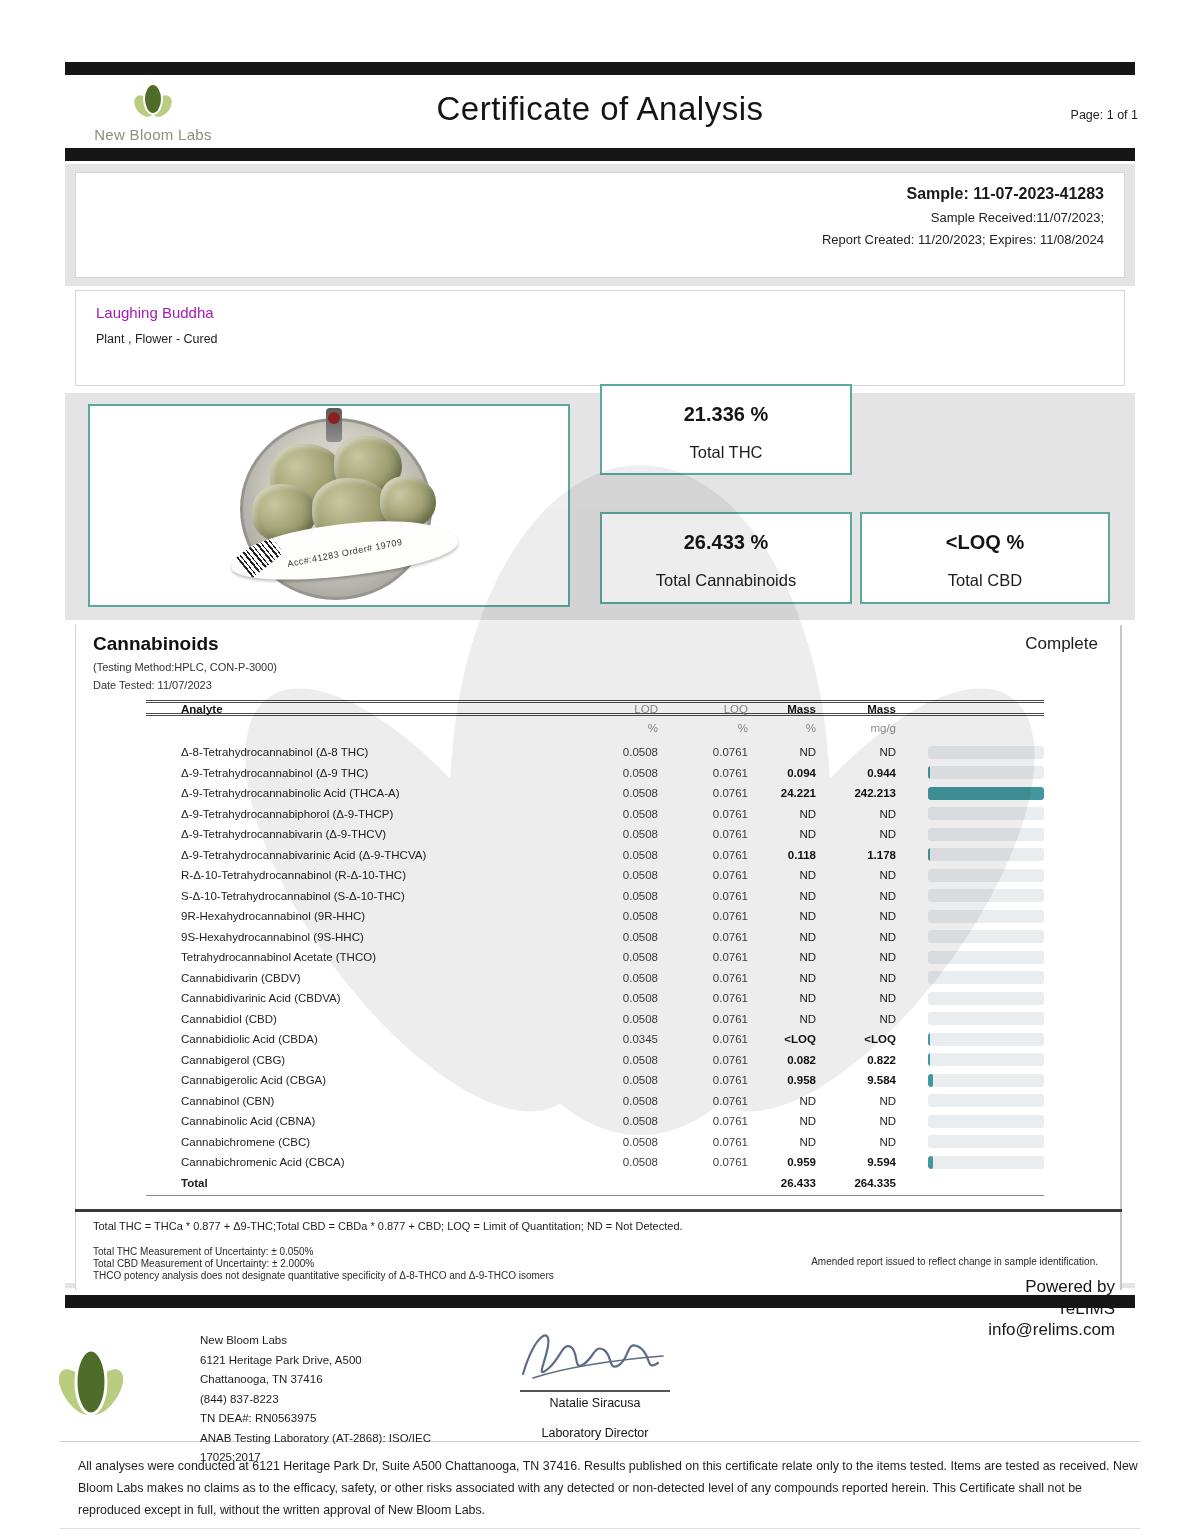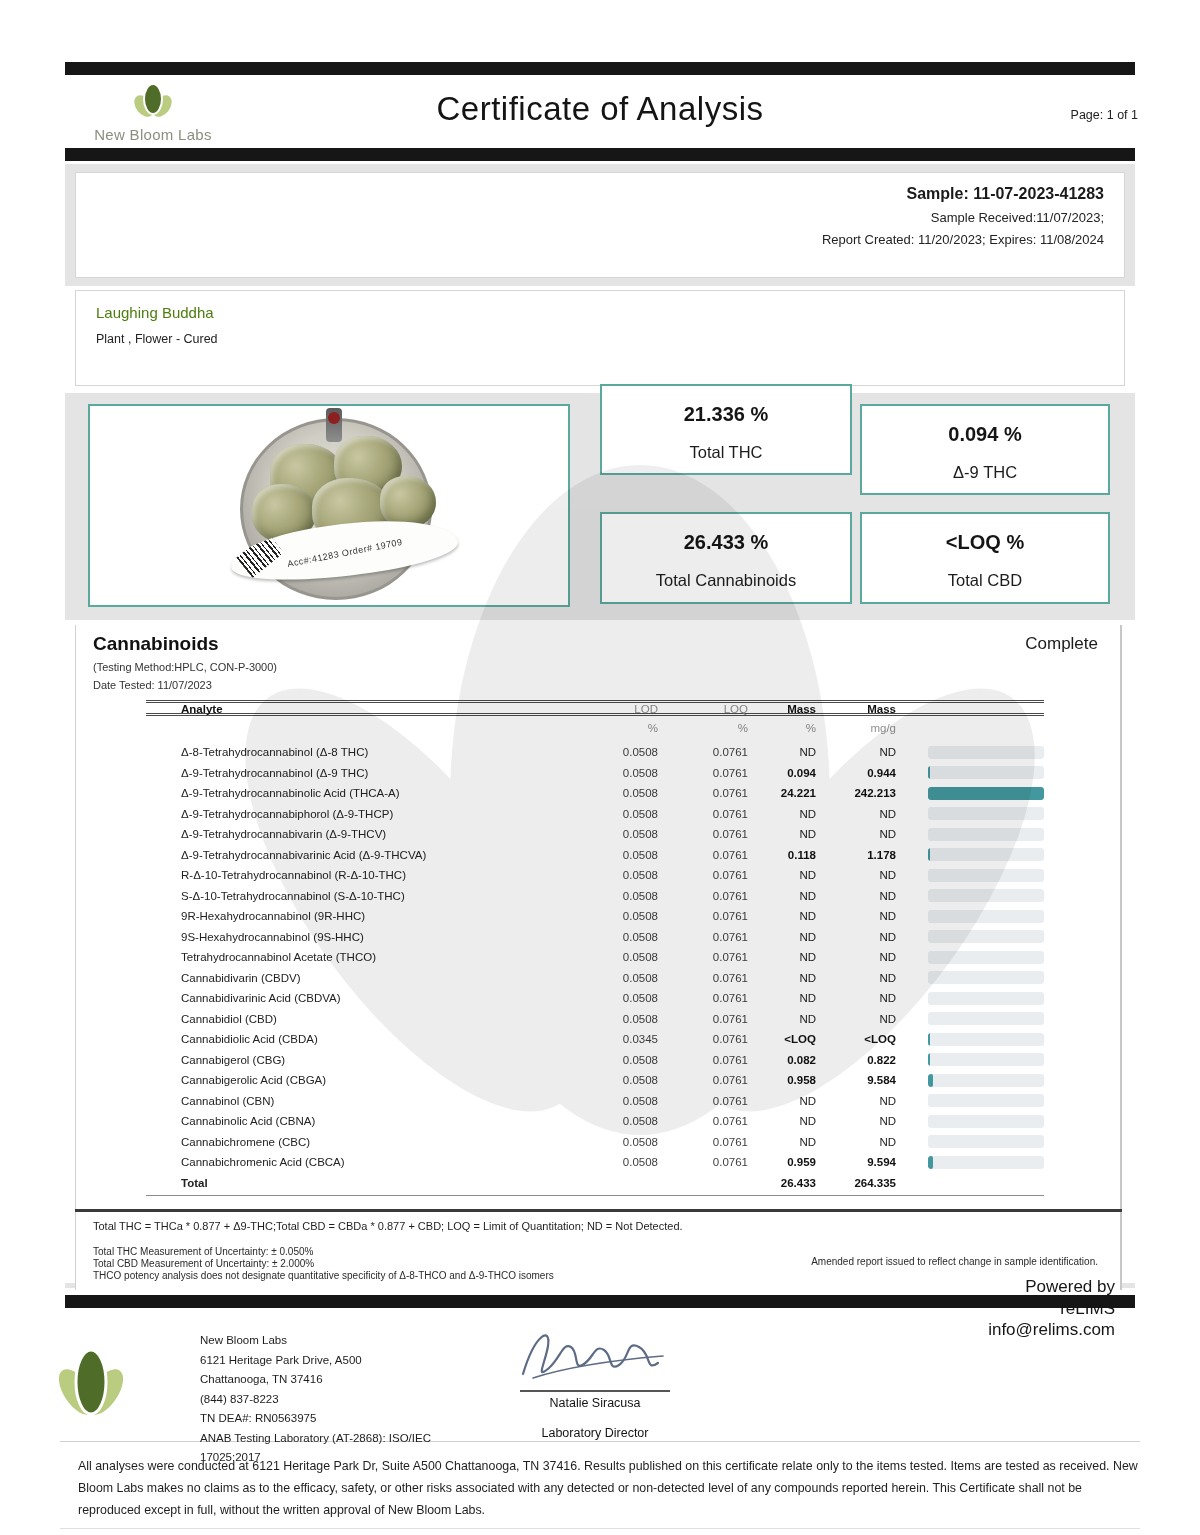--- a/index.html
+++ b/index.html
@@ -113,21 +113,21 @@
   <div class="abs bar-black" style="top:148px"></div>
 
   <div class="abs gray-panel" style="left:65px;top:164px;width:1070px;height:122px"></div>
   <div class="abs white-card content" style="left:75px;top:172px;width:1050px;height:106px;padding:12px 20px 0 20px">
     <div class="right-txt sample-id">Sample: 11-07-2023-41283</div>
     <div class="right-txt sample-sub">Sample Received:11/07/2023;</div>
     <div class="right-txt sample-sub">Report Created: 11/20/2023; Expires: 11/08/2024</div>
   </div>
 
   <div class="abs white-card content" style="left:75px;top:290px;width:1050px;height:96px;padding:13px 20px 0 20px">
-    <div style="font-size:15px;color:#4d7c0f">Laughing Buddha</div>
+    <div style="font-size:15px;color:#a21caf">Laughing Buddha</div>
     <div style="font-size:12.5px;color:#222;margin-top:11px">Plant , Flower - Cured</div>
   </div>
 
   <div class="abs gray-panel" style="left:65px;top:393px;width:1070px;height:227px"></div>
 
   <div class="abs teal-card photo-box content">
     <div class="tin"></div>
     <div class="pin"></div>
     <div class="pin-dot"></div>
     <div class="bud" style="left:180px;top:38px;width:74px;height:64px"></div>
@@ -137,24 +137,20 @@
     <div class="bud" style="left:290px;top:70px;width:56px;height:52px"></div>
     <div class="label-band">
       <div class="barcode"></div>
       <div class="label-text">Acc#:41283  Order# 19709</div>
     </div>
   </div>
 
   <div class="abs teal-card content" style="left:600px;top:384px;width:252px;height:91px">
     <div class="stat-value">21.336 %</div>
     <div class="stat-label">Total THC</div>
-  </div>
-  <div class="abs teal-card content" style="left:860px;top:404px;width:250px;height:91px">
-    <div class="stat-value">0.094 %</div>
-    <div class="stat-label">Δ-9 THC</div>
   </div>
   <div class="abs teal-card content" style="left:600px;top:512px;width:252px;height:92px">
     <div class="stat-value">26.433 %</div>
     <div class="stat-label">Total Cannabinoids</div>
   </div>
   <div class="abs teal-card content" style="left:860px;top:512px;width:250px;height:92px">
     <div class="stat-value">&lt;LOQ %</div>
     <div class="stat-label">Total CBD</div>
   </div>
 

